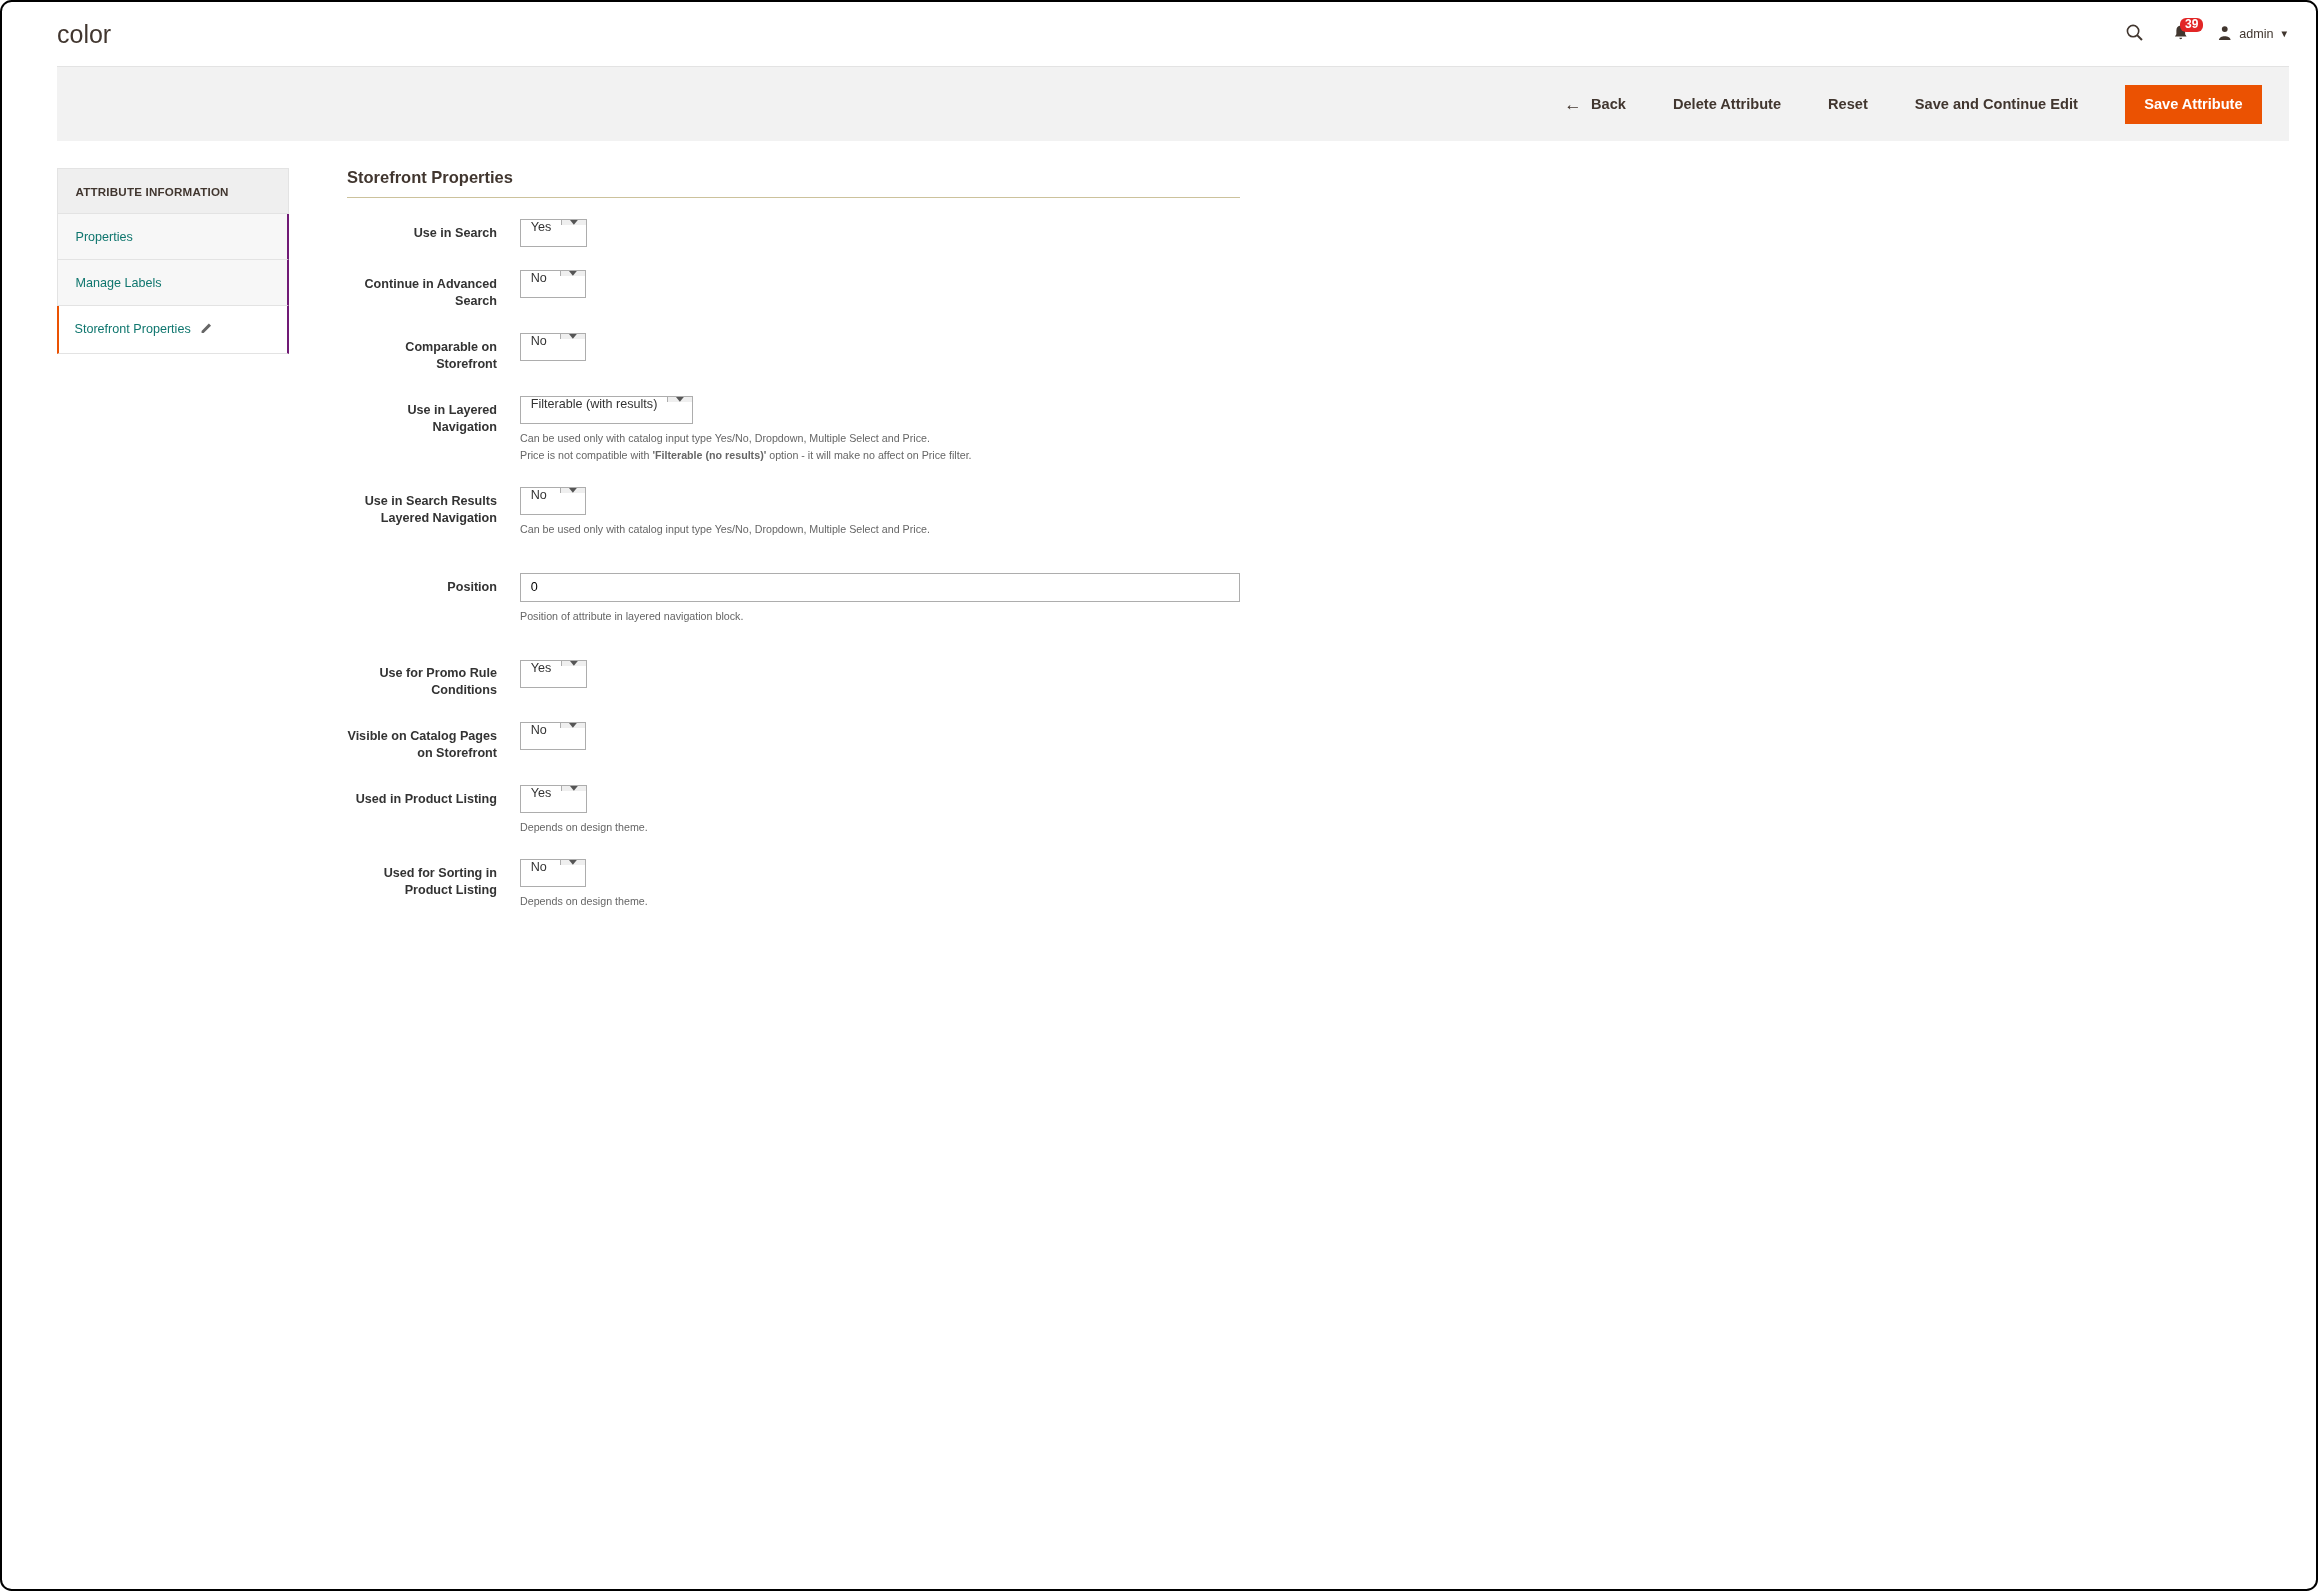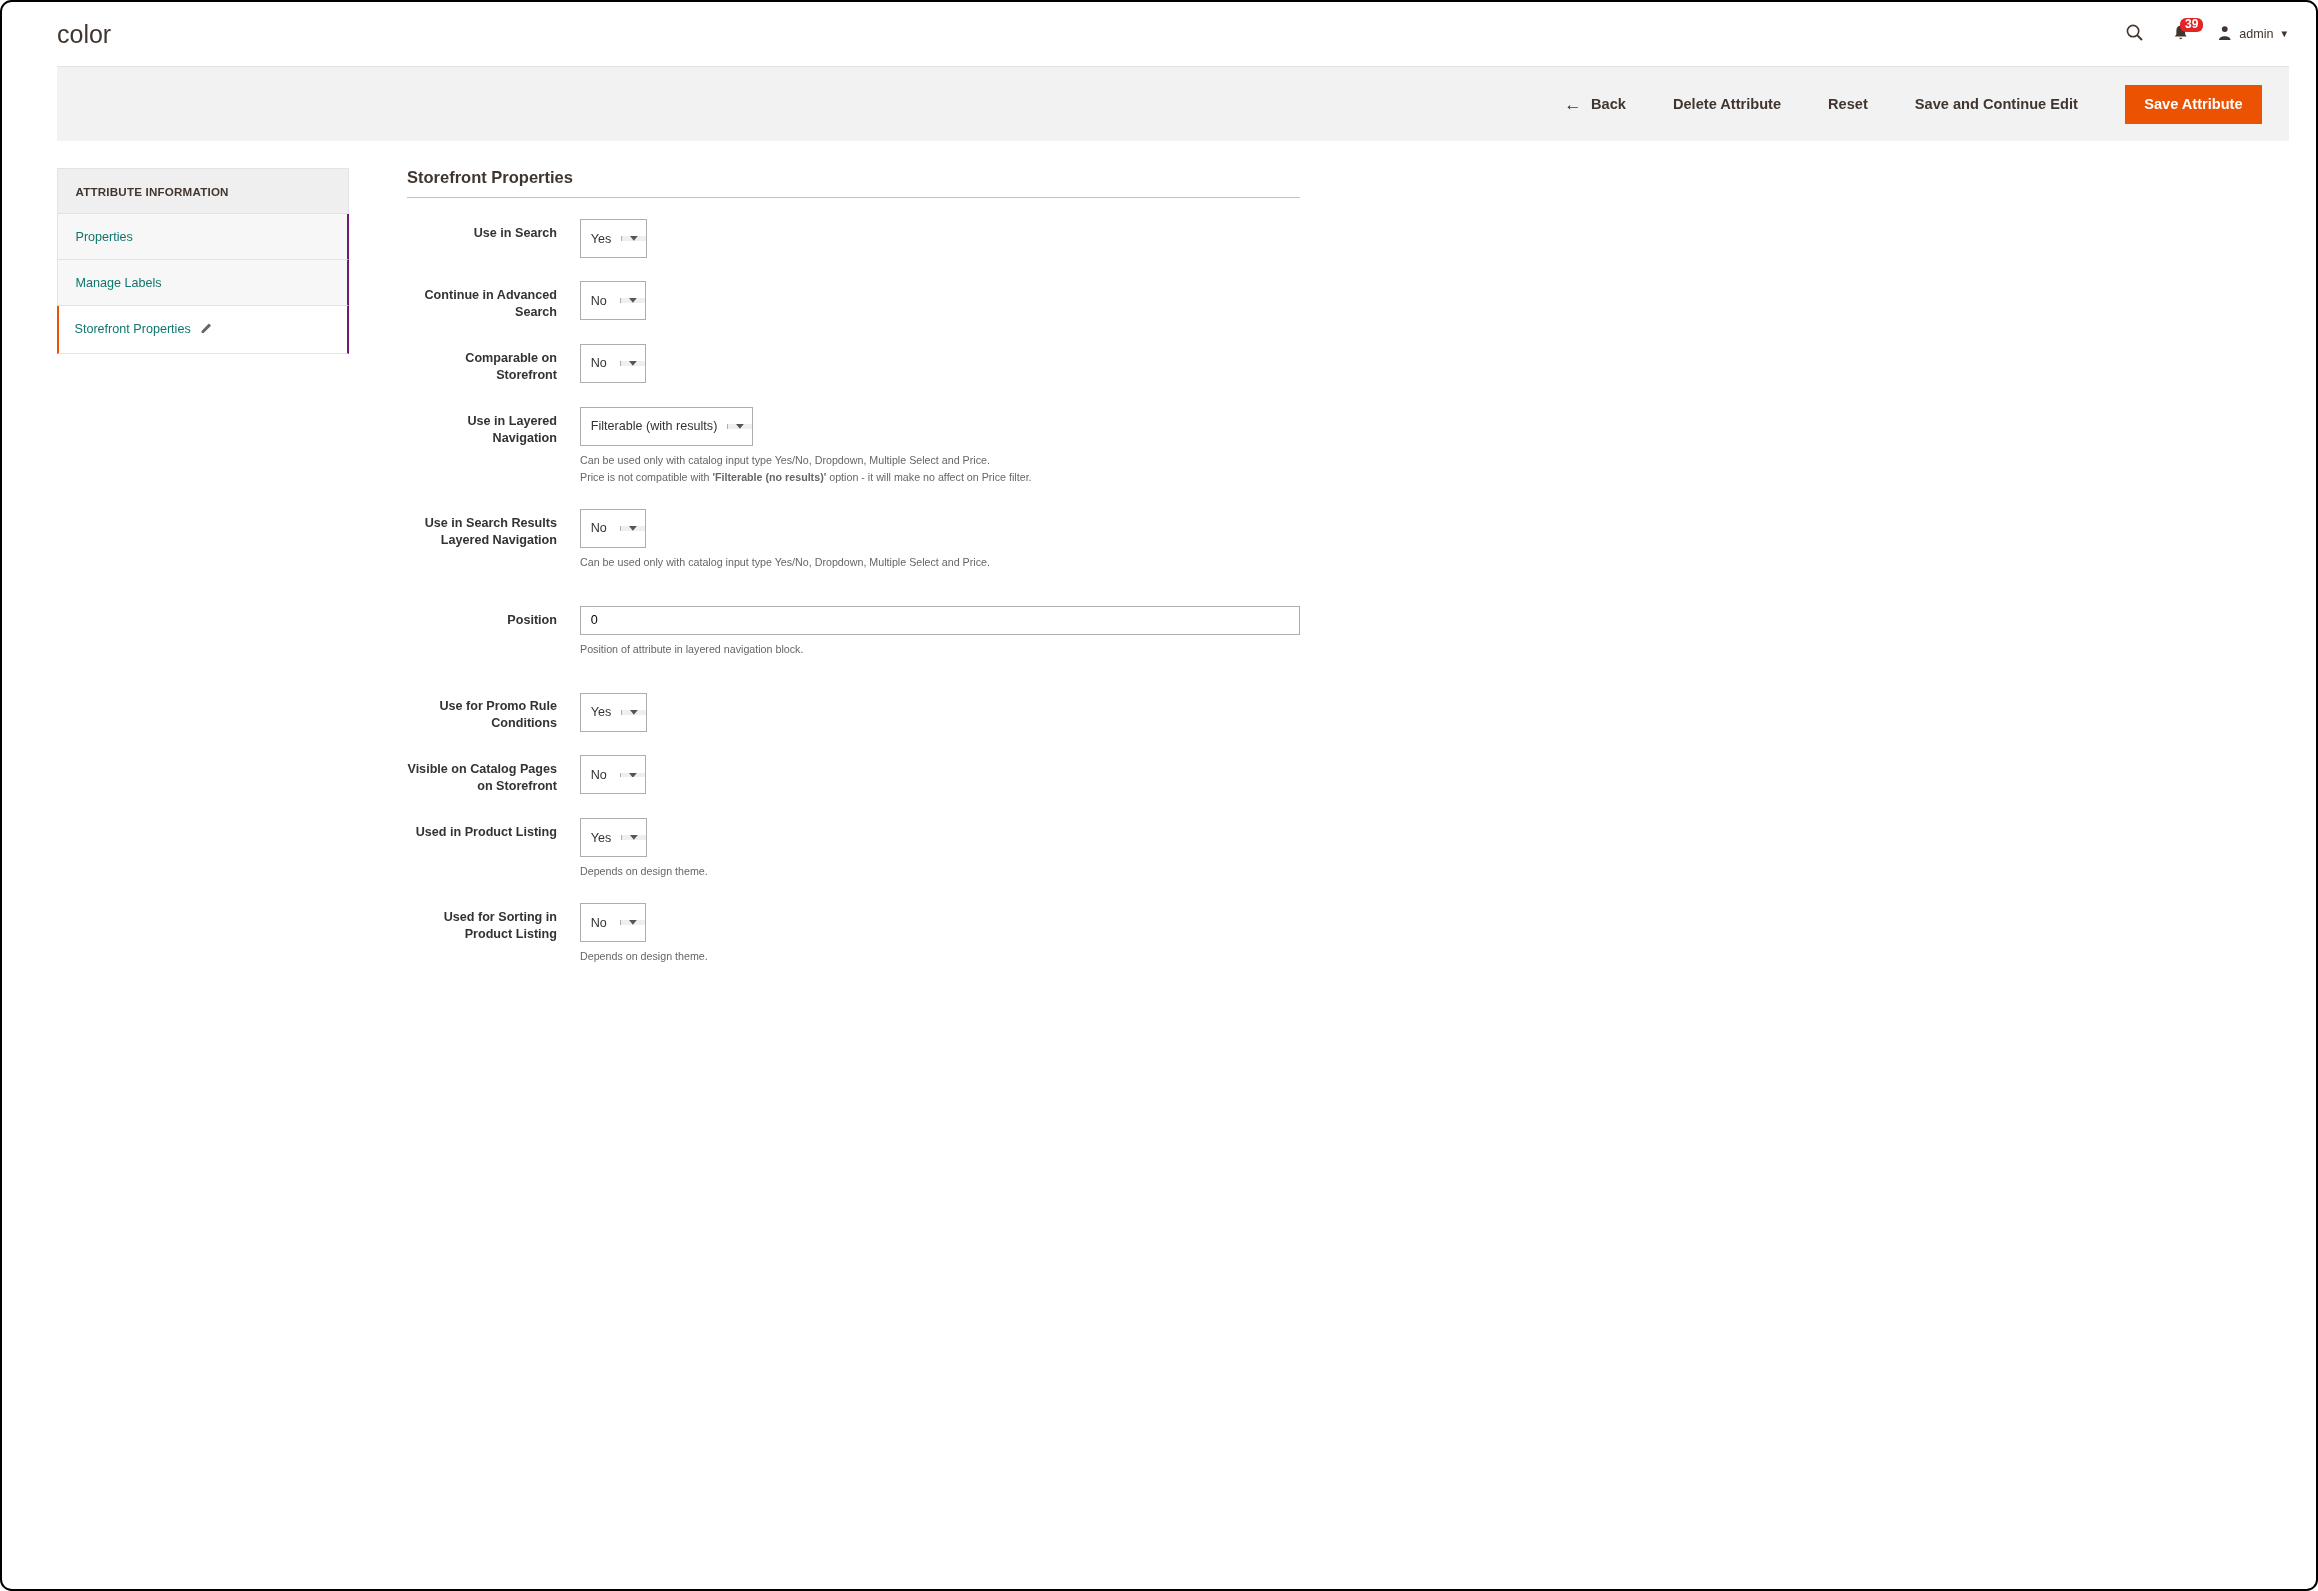--- a/index.html
+++ b/index.html
@@ -121,21 +121,21 @@
   font-size: 17.5px;
   font-weight: normal;
 }
 .main-wrap {
   display: flex;
   padding: 27px 27px 39px 27px;
   gap: 58px;
   align-items: flex-start;
 }
 .sidebar {
-  width: 292px;
+  width: 232px;
   flex-shrink: 0;
 }
 .sidebar-header {
   background: #efefef;
   border: 1px solid #e3e3e3;
   padding: 15.5px 17.5px;
   font-size: 11.6px;
   font-weight: 700;
   color: #41362f;
   letter-spacing: 0.2px;
@@ -189,23 +189,23 @@
   font-weight: 600;
   color: #333;
   padding-top: 5.8px;
   line-height: 1.35;
 }
 .form-control-col {
   flex: 1;
 }
 .select-wrap {
   display: inline-flex;
-  align-items: center;
+  align-items: flex-start;
   border: 1px solid #adadad;
-  height: 39px;
+  height: 28px;
 }
 .select-wrap.wide {
   display: inline-flex;
 }
 .select-value {
   padding: 0 9.7px;
   display: flex;
   align-items: center;
   font-size: 12.6px;
   background: #fff;

